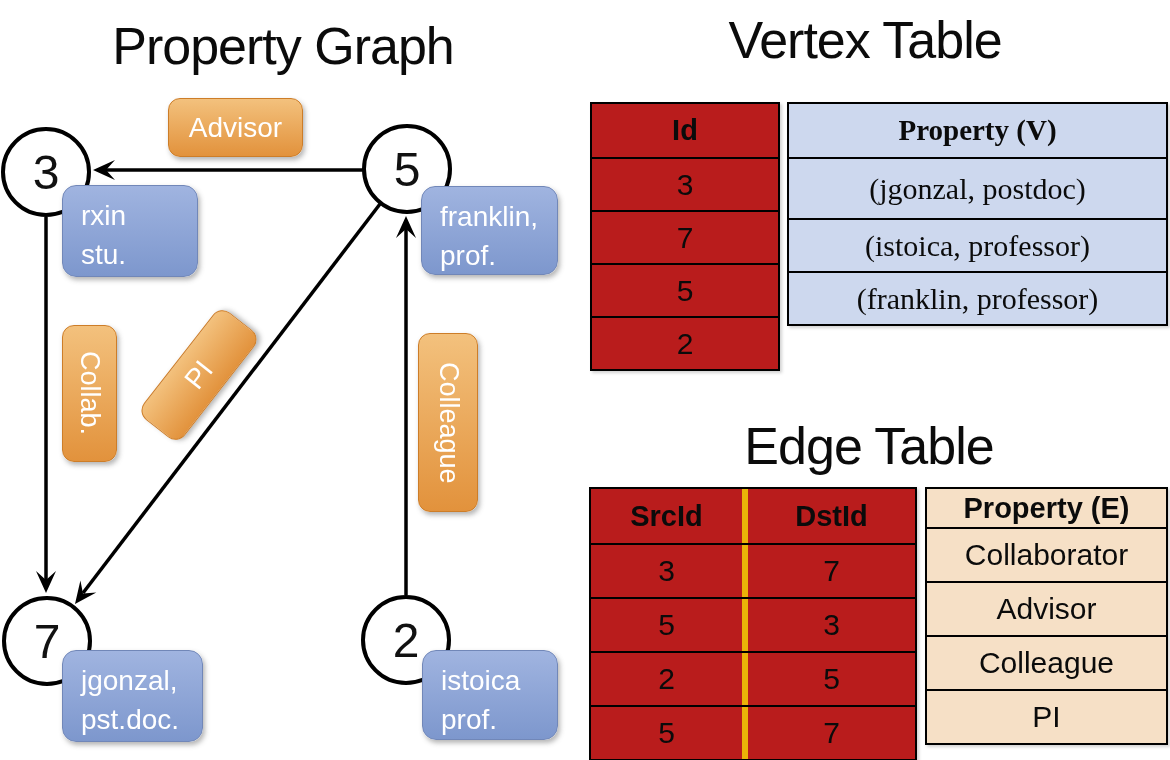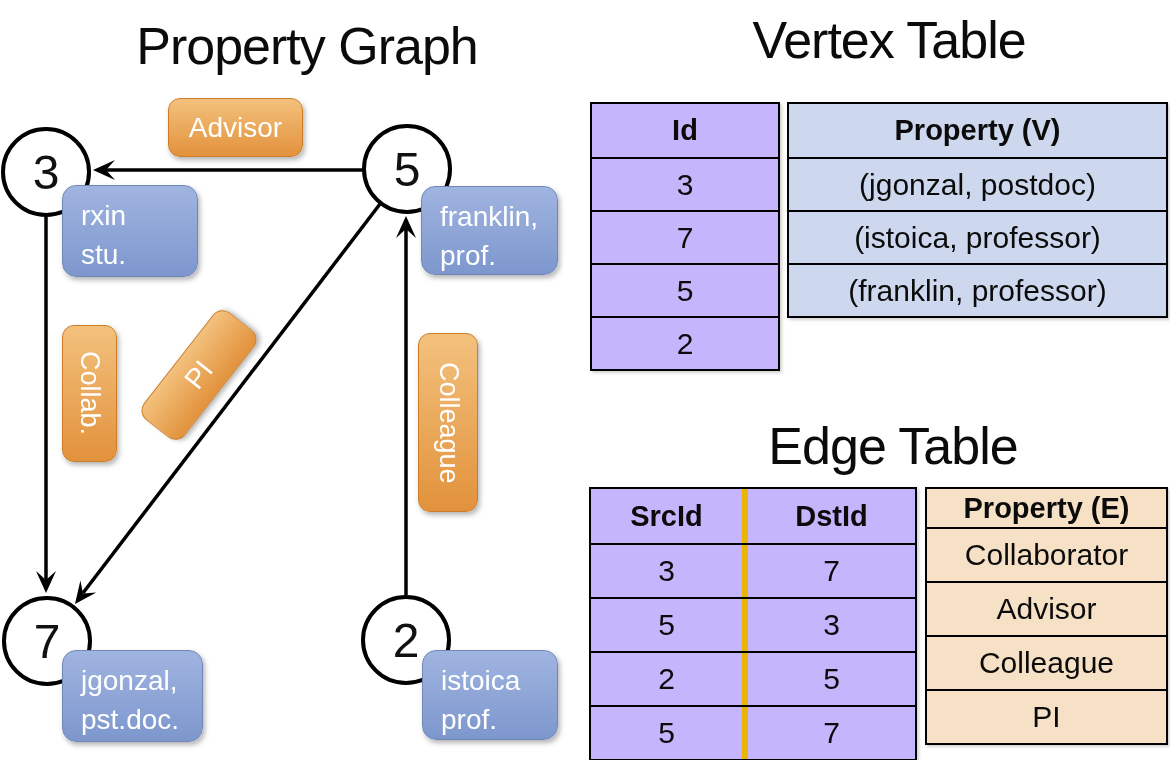--- a/index.html
+++ b/index.html
@@ -2,21 +2,21 @@
 <html style="--orange-top: #f3c17d; --orange-bottom: #e2923c; --orange-border: #cd7d28; --blue-top: #a0b4e0; --blue-bottom: #7d97cd; --blue-border: #7187b8; --vertex-fill: #cdd8ee; --edge-fill: #f6e0c6; --line: #000000;"><head>
 <meta charset="utf-8">
 <style>
   html,body{margin:0;padding:0;background:#fff;width:1170px;height:760px;overflow:hidden;
             font-family:"Liberation Sans",sans-serif;}
   .abs{position:absolute;}
   .stage{position:relative;width:1170px;height:760px;background:#fff;}
 
   
   .big-title{font-size:52px;font-weight:400;letter-spacing:-1px;color:#0b0b0b;
-             text-align:center;white-space:nowrap;padding-left:24px;}
+             text-align:center;white-space:nowrap;}
 
   
   .vcircle{width:90px;height:90px;border:4px solid #000;border-radius:50%;
            background:#fff;box-sizing:border-box;z-index:2;
            display:flex;align-items:center;justify-content:center;}
   .vcircle span{font-size:48px;font-weight:400;color:#111;}
 
   
   #edges{z-index:3;pointer-events:none;}
   #edges line{stroke:var(--line,#000);stroke-width:3.5px;}
@@ -33,21 +33,21 @@
   
   .elabel{z-index:5;border-radius:12px;box-sizing:border-box;
           background:linear-gradient(var(--orange-top,#f3c17d),var(--orange-bottom,#e2923c));
           border:1px solid var(--orange-border,#cd7d28);
           box-shadow:2px 3px 5px rgba(90,90,90,.45);
           color:#fff;display:flex;align-items:center;justify-content:center;}
   .elabel span{font-size:28px;color:#fff;white-space:nowrap;}
   .elabel.vert span{writing-mode:vertical-rl;font-size:27px;}
 
   
-  .t-card{border:2px solid #000;box-sizing:border-box;background:#c4b5fd;
+  .t-card{border:2px solid #000;box-sizing:border-box;background:#b91c1c;
           box-shadow:2px 2px 3px rgba(0,0,0,.18);}
   .t-row{display:flex;align-items:center;box-sizing:border-box;border-top:2px solid #000;}
   .t-row:first-child{border-top:none;}
   .t-cell{flex:1;text-align:center;font-size:30px;color:#0b0b0b;white-space:nowrap;}
   .t-cell.hdr{font-weight:700;font-size:29px;}
   .cell-split{border-left:6px solid #eab308;align-self:stretch;display:flex;
               align-items:center;justify-content:center;box-sizing:border-box;}
   .vfill{background:var(--vertex-fill,#cdd8ee);}
   .efill{background:var(--edge-fill,#f6e0c6);}
 </style>
@@ -133,25 +133,25 @@
         <div class="t-cell">7</div>
       </div>
     <div class="t-row" style="height:53px;">
         <div class="t-cell">5</div>
       </div>
     <div class="t-row" style="height:53px;">
         <div class="t-cell">2</div>
       </div>
   </div>
 
-  <div class="abs t-card vfill" style="left:787px;top:102px;width:381px;">
+  <div class="abs t-card vfill" style="left:787px;top:102px;width:381px;font-family:Liberation Serif, serif;">
     <div class="t-row" style="height:53px;">
         <div class="t-cell hdr">Property (V)</div>
       </div>
-    <div class="t-row" style="height:53px;justify-content:flex-end;">
+    <div class="t-row" style="height:61px;justify-content:flex-end;">
         <div class="t-cell">(jgonzal, postdoc)</div>
       </div>
     <div class="t-row" style="height:53px;">
         <div class="t-cell">(istoica, professor)</div>
       </div>
     <div class="t-row" style="height:53px;">
         <div class="t-cell">(franklin, professor)</div>
       </div>
   </div>
 

